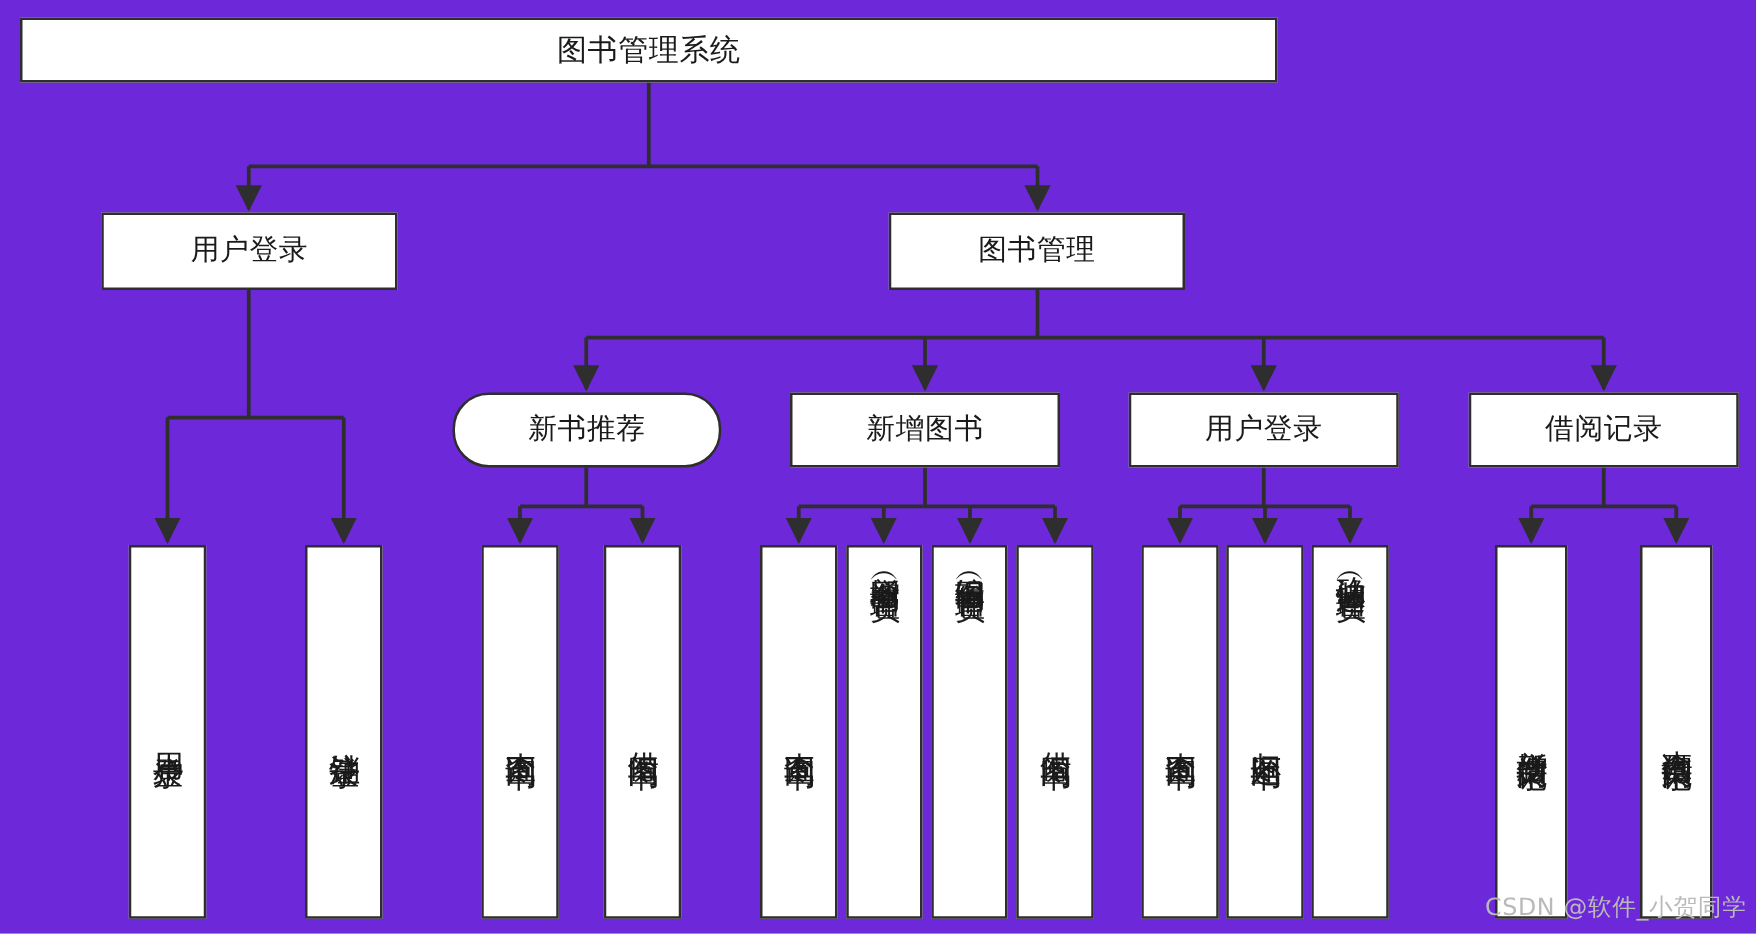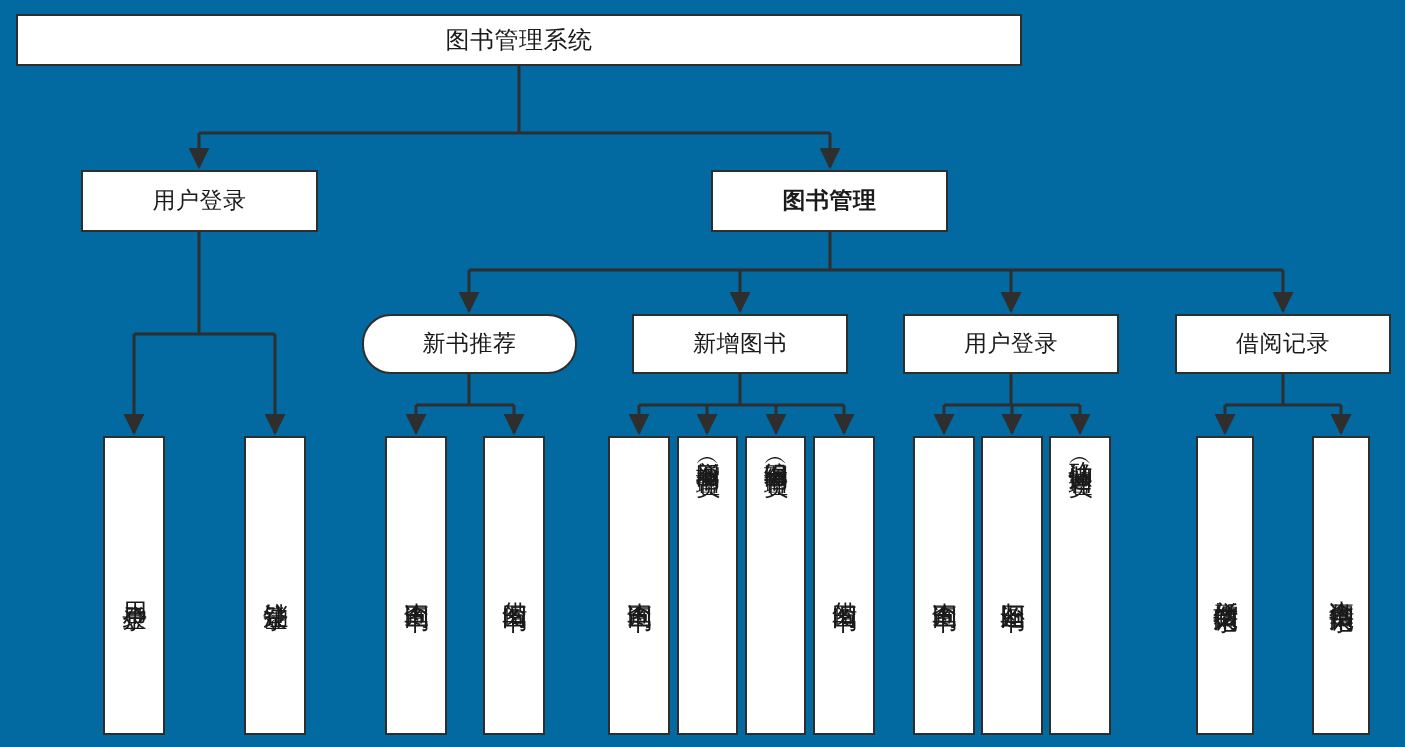--- a/index.html
+++ b/index.html
@@ -8,21 +8,21 @@
     padding: 0;
     background: #ffffff;
   }
   body {
     font-family: "DejaVu Sans", "Liberation Sans", sans-serif;
   }
   #diagram-root {
     position: relative;
     width: 1405px;
     height: 747px;
-    background: #0369a1;
+    background: #6d28d9;
     overflow: hidden;
   }
   svg.edges {
     position: absolute;
     left: 0;
     top: 0;
     width: 1405px;
     height: 747px;
     pointer-events: none;
   }
@@ -138,21 +138,21 @@
   </svg>
 
   <div class="node horiz root" style="left:16px; top:14px; width:1006px; height:52px;">
     <span class="lbl">图书管理系统</span>
   </div>
 
   <div class="node horiz" style="left:81px; top:170px; width:237px; height:62px;">
     <span class="lbl">用户登录</span>
   </div>
 
-  <div class="node horiz" style="left:711px; top:170px; width:237px; height:62px;font-weight:bold;">
+  <div class="node horiz" style="left:711px; top:170px; width:237px; height:62px;">
     <span class="lbl">图书管理</span>
   </div>
 
   <div class="node horiz" style="left:362px; top:314px; width:215px; height:60px;border-radius:29px;">
     <span class="lbl">新书推荐</span>
   </div>
 
   <div class="node horiz" style="left:632px; top:314px; width:216px; height:60px;">
     <span class="lbl">新增图书</span>
   </div>
@@ -210,14 +210,15 @@
   </div>
 
   <div class="node vert short" style="left:1196px; top:436px; width:58px; height:299px;">
     <span class="lbl">新增借阅记录</span>
   </div>
 
   <div class="node vert short" style="left:1312px; top:436px; width:58px; height:299px;">
     <span class="lbl">查询借阅记录</span>
   </div>
 
+  <div id="watermark">CSDN @软件_小贺同学</div>
 
 </div>
 
 </body></html>

